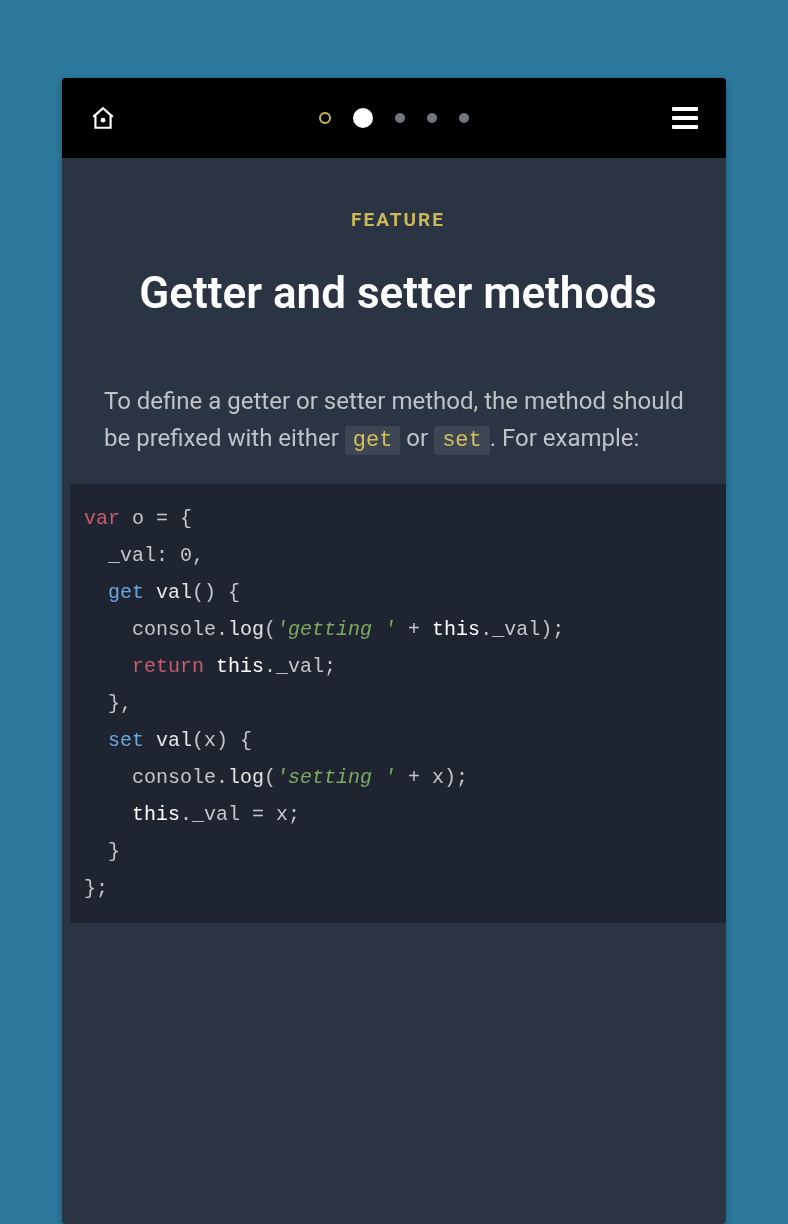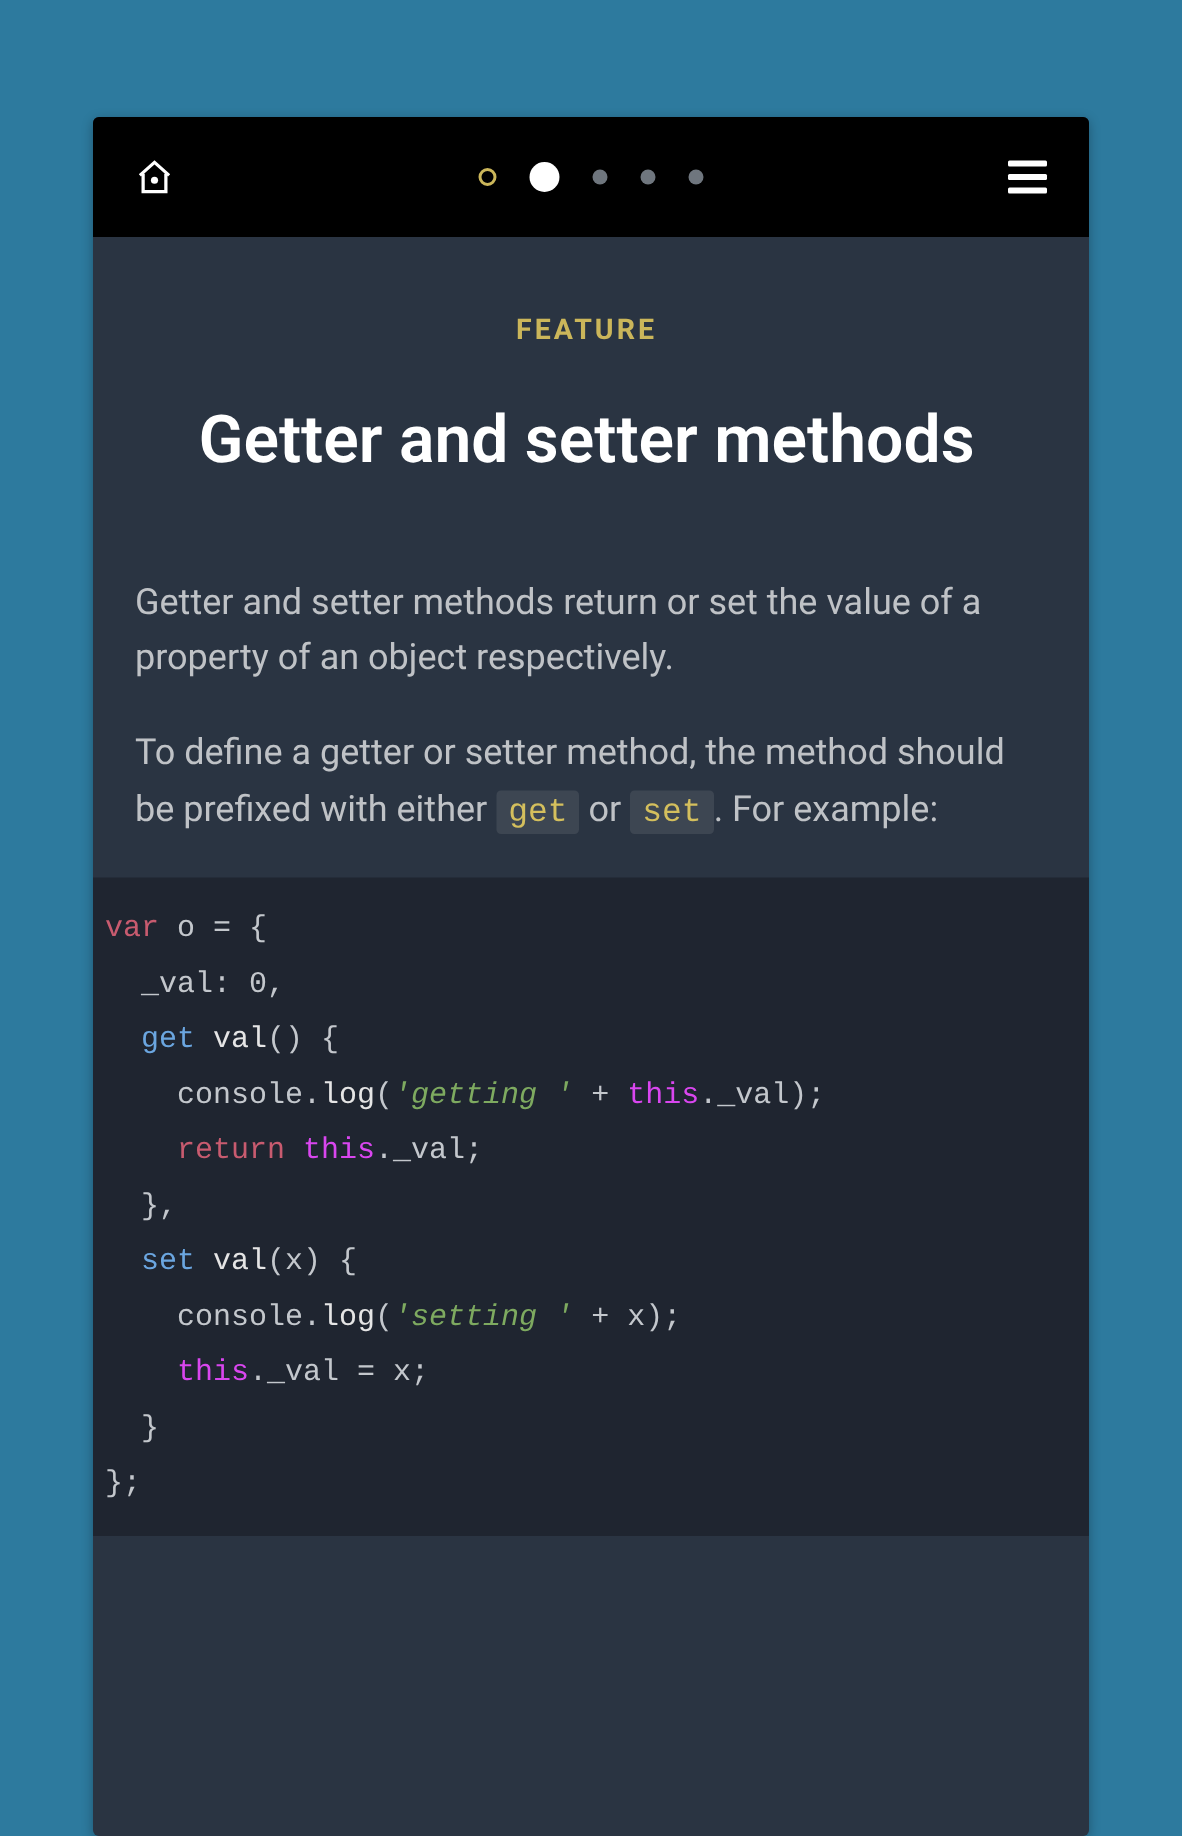--- a/index.html
+++ b/index.html
@@ -67,21 +67,21 @@
     gap: 5px;
   }
   .hamburger span {
     display: block;
     width: 26px;
     height: 4px;
     background: #ffffff;
     border-radius: 1px;
   }
   .content {
-    padding: 50px 34px 0 28px;
+    padding: 50px 34px 0 42px;
     color: #c7c9cc;
   }
   .eyebrow {
     text-align: center;
     color: #cbb65a;
     font-weight: 700;
     letter-spacing: 2px;
     font-size: 19px;
     margin-bottom: 36px;
   }
@@ -113,21 +113,21 @@
     font-family: "SFMono-Regular", Consolas, "Liberation Mono", Menlo, monospace;
     font-size: 20px;
     line-height: 1.85;
     white-space: pre;
     color: #c3c7cc;
   }
   .tok-kw { color: #c85b6f; text-align: right; }
   .tok-def { color: #6ba6e0; }
   .tok-name { color: #e5e5e5; }
   .tok-str { color: #7eaa60; font-style: italic; }
-  .tok-this { color: #d946ef; text-align: right; }
+  .tok-this { color: #ffffff; text-align: right; }
 </style>
 </head>
 <body>
 
 <div class="card">
   <div class="topbar">
     <div class="home-icon">
       <svg viewBox="0 0 24 24" width="26" height="26" fill="none" stroke="#ffffff" stroke-width="2">
         <path d="M3 11 L12 3 L21 11"></path>
         <path d="M5 10 V21 H19 V10"></path>
@@ -145,21 +145,20 @@
       <span></span>
         <span></span>
         <span></span>
     </div>
   </div>
 
   <div class="content">
     <div class="eyebrow">FEATURE</div>
     <h1 class="title">Getter and setter methods</h1>
 
-    <p class="para">Getter and setter methods return or set the value of a property of an object respectively.</p>
 
     <p class="para">
       <span>To define a getter or setter method, the method should be prefixed with either </span><span class="kw">get</span><span> or </span><span class="kw">set</span><span>. For example:</span>
     </p>
 
     <div class="codeblock"><span class="tok-kw">var</span><span> o = {</span>
 <span>  _val: 0,</span>
 <span class="tok-def">  get</span><span class="tok-name"> val</span><span>() {</span>
 <span>    console.</span><span class="tok-name">log</span><span>(</span><span class="tok-str">'getting '</span><span> + </span><span class="tok-this">this</span><span>._val);</span>
 <span>    </span><span class="tok-kw">return</span><span> </span><span class="tok-this">this</span><span>._val;</span>

